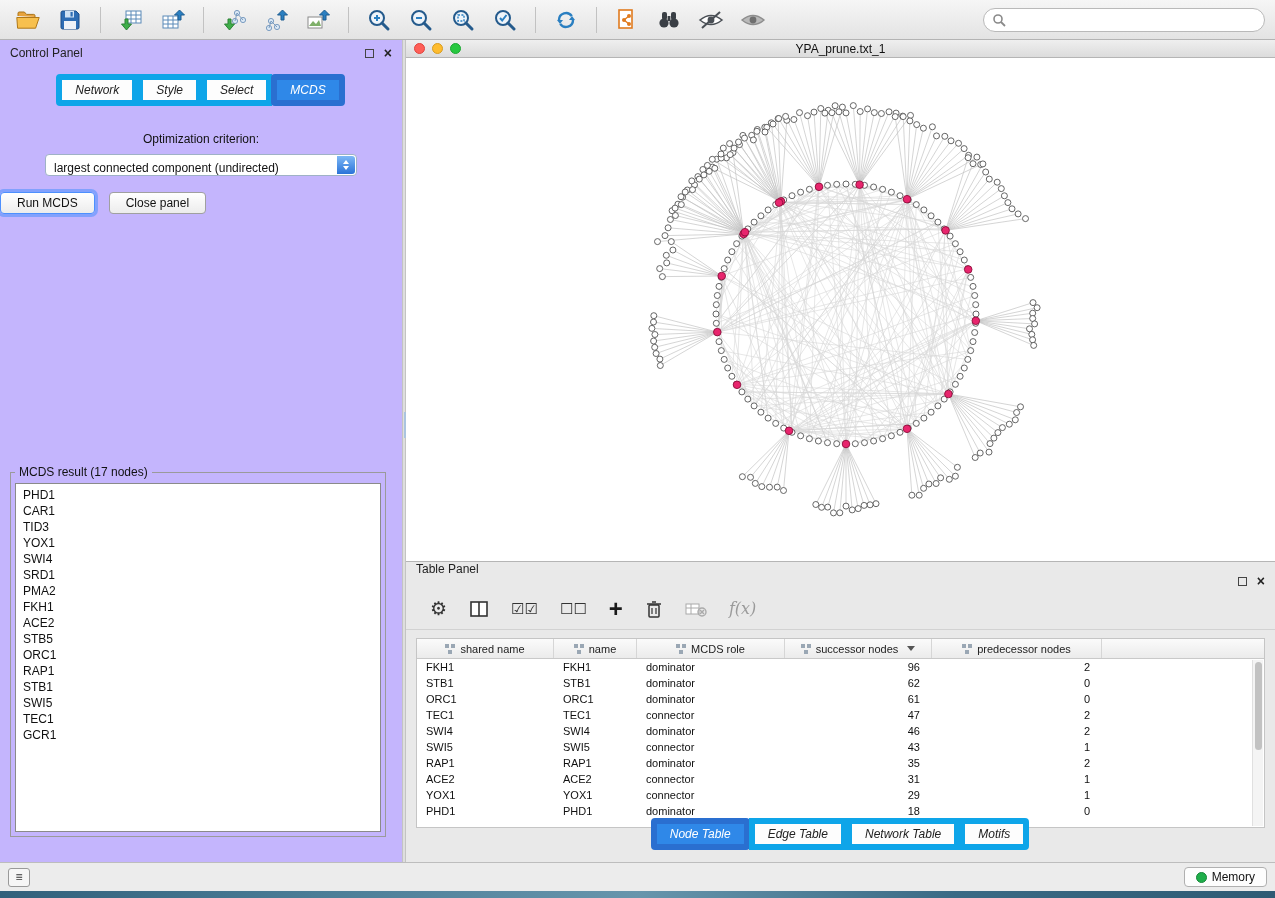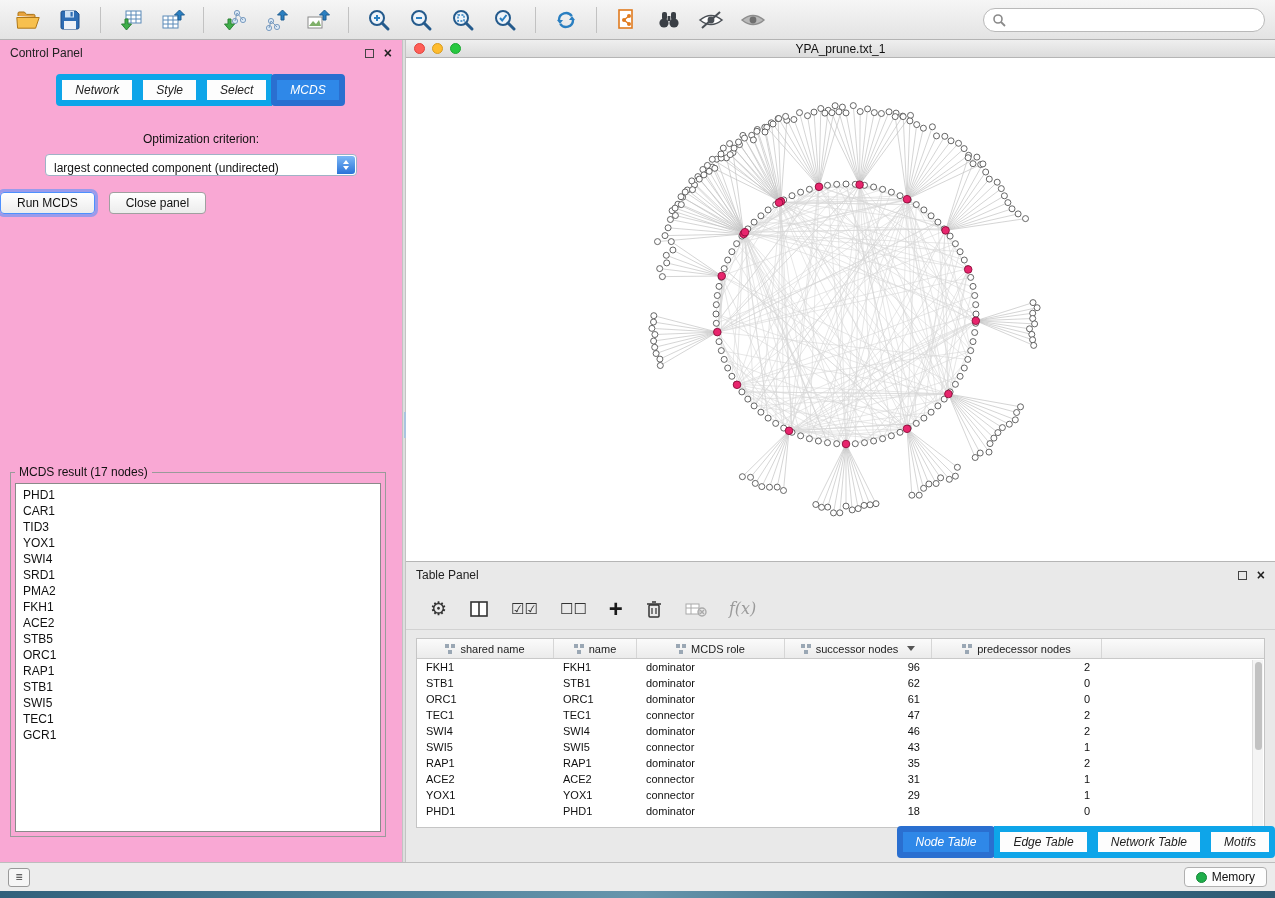--- a/index.html
+++ b/index.html
@@ -11,21 +11,21 @@
   .toolbar { position:absolute; top:0; left:0; width:100%; height:40px;
     background:linear-gradient(#f6f6f6,#e3e3e3); border-bottom:1px solid #b3b3b3;
     display:flex; align-items:center; padding:0 10px; gap:6px; }
   .tbtn { width:36px; height:32px; display:flex; align-items:center; justify-content:center; border-radius:4px; }
   .sep { width:1px; height:26px; background:#c2c2c2; margin:0 6px; }
   .searchbox { margin-left:auto; width:282px; height:24px; background:#fff; border:1px solid #b9b9b9;
     border-radius:12px; display:flex; align-items:center; padding:0 8px; gap:6px; }
   .searchbox input { border:none; outline:none; flex:1; font-size:12px; background:transparent; }
 
   
-  .control-panel { position:absolute; left:0; top:40px; width:402px; height:822px; background:#f9a8d4; }
+  .control-panel { position:absolute; left:0; top:40px; width:402px; height:822px; background:#c4b5fd; }
   .cp-header { height:26px; display:flex; align-items:center; padding:0 10px; font-size:12px; color:#222; }
   .win-icons { margin-left:auto; display:flex; gap:10px; align-items:center; }
   .float-icon { width:9px; height:9px; border:1.5px solid #444; display:inline-block; }
   .x-icon { font-size:14px; font-weight:bold; color:#222; line-height:10px; }
   .tabrow { display:flex; justify-content:center; margin-top:8px; }
   .tab { padding:3px 13px; font-size:12px; color:#222; background:#fdfdfd; border:6px solid #0ea5e9; margin-left:-1px;font-style:italic; }
   .tab:first-child { border-radius:4px 0 0 4px; }
   .tab:last-child { border-radius:0 4px 4px 0; }
   .tab.active { background:#2f88e8; color:#fff; border-color:#2a6fd0; border-radius:4px; }
   .opt-label { text-align:center; font-size:12px; margin-top:26px; color:#111; }
@@ -57,38 +57,38 @@
     display:flex; align-items:center; position:relative; padding:0 8px; }
   .mac { width:11px; height:11px; border-radius:50%; margin-right:7px; }
   .mac.red { background:#ff5f57; border:1px solid #e0443e; }
   .mac.yellow { background:#febc2e; border:1px solid #d89c21; }
   .mac.green { background:#28c840; border:1px solid #1da832; }
   .net-title-text { position:absolute; left:0; right:0; text-align:center; font-size:12px; color:#111; }
   .net-canvas { height:503px; background:#fff; }
 
   
   .table-panel { height:300px; background:#e9e9e9; position:relative; }
-  .tp-header { height:26px; display:flex; align-items:center; padding:0 10px; font-size:12px; color:#222; }
+  .tp-header { height:26px; display:flex; align-items:flex-start; padding:0 10px; font-size:12px; color:#222;flex-direction:column; }
   .tp-toolbar { height:42px; display:flex; align-items:center; gap:22px; padding:0 24px;
     background:#e9e9e9; border-bottom:1px solid #d2d2d2; }
   .ticon { font-size:19px; color:#333; line-height:1; }
   .fx { font-family:"DejaVu Serif", serif; font-style:italic; font-size:16px; color:#9a9a9a; }
   .plus { font-size:24px; font-weight:bold; color:#1a1a1a; line-height:20px; }
   .table-area { position:absolute; left:10px; right:10px; top:76px; height:190px; background:#fff; border:1px solid #c5c5c5; }
   .thead { display:grid; grid-template-columns:137px 83px 148px 147px 170px 1fr; height:20px;
     background:linear-gradient(#fbfbfb,#ebebeb); border-bottom:1px solid #c9c9c9; font-size:11px; color:#222; }
   .hcell { display:flex; align-items:center; justify-content:center; gap:5px; border-right:1px solid #d6d6d6; position:relative; }
   .sort-arr { width:0; height:0; border-left:4px solid transparent; border-right:4px solid transparent; border-top:5px solid #555; margin-left:4px; }
   .tbody { overflow:hidden; }
   .trow { display:grid; grid-template-columns:137px 83px 148px 147px 170px 1fr; height:16px; font-size:11px; color:#111; }
   .tc { padding-left:9px; display:flex; align-items:center; }
   .tc.num { justify-content:flex-end; padding-right:12px; }
   .vscroll { position:absolute; top:21px; bottom:1px; right:1px; width:11px; background:#f4f4f4; border-left:1px solid #e0e0e0; }
   .vthumb { width:7px; margin:2px auto 0; height:88px; background:#c2c2c2; border-radius:4px; }
-  .table-tabs { position:absolute; bottom:4px; left:0; right:0; display:flex; justify-content:flex-end; }
+  .table-tabs { position:absolute; bottom:12px; left:0; right:0; display:flex; justify-content:center; }
 
   
   .statusbar { position:absolute; top:862px; left:0; width:100%; height:29px; background:#ececec;
     border-top:1px solid #bdbdbd; display:flex; align-items:center; padding:0 8px; }
   .menu-btn { width:22px; height:19px; border:1px solid #999; border-radius:3px; background:#f6f6f6;
     display:flex; align-items:center; justify-content:center; font-size:12px; color:#333; }
   .memory-btn { margin-left:auto; display:flex; align-items:center; gap:5px; border:1px solid #b0b0b0;
     border-radius:4px; background:#fdfdfd; padding:2px 11px; font-size:12px; color:#111; }
   .green-dot { width:11px; height:11px; border-radius:50%; background:#1fae4a; border:1px solid #148738; }
   .desktop-strip { position:absolute; top:891px; left:0; width:100%; height:7px;

